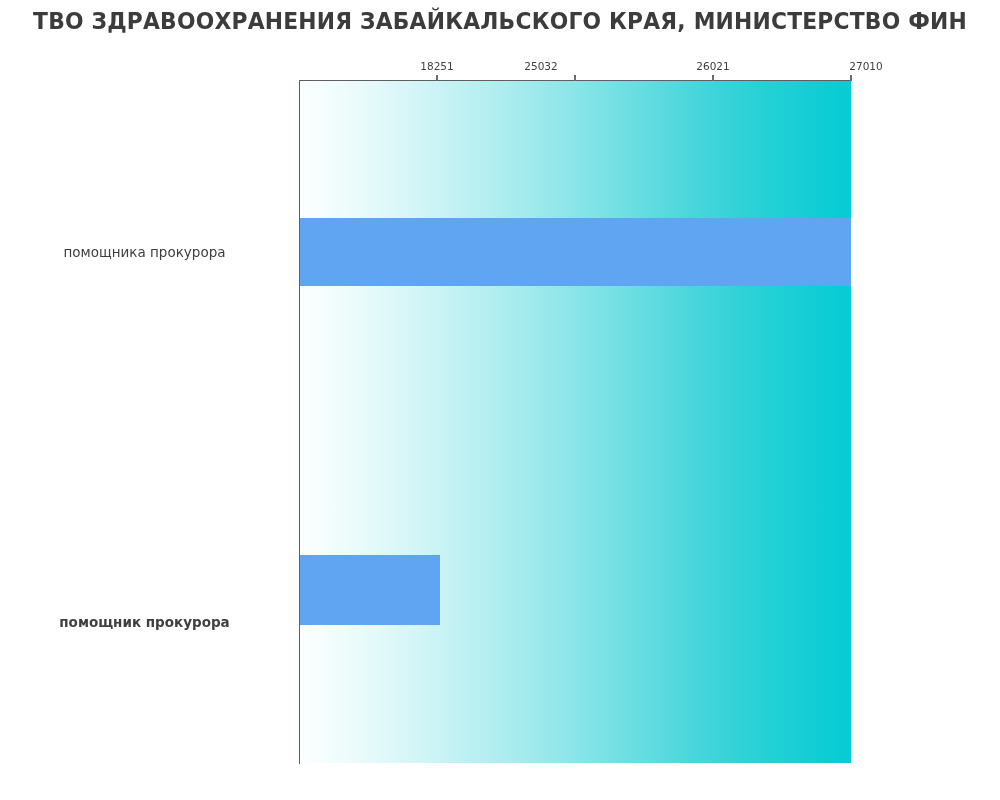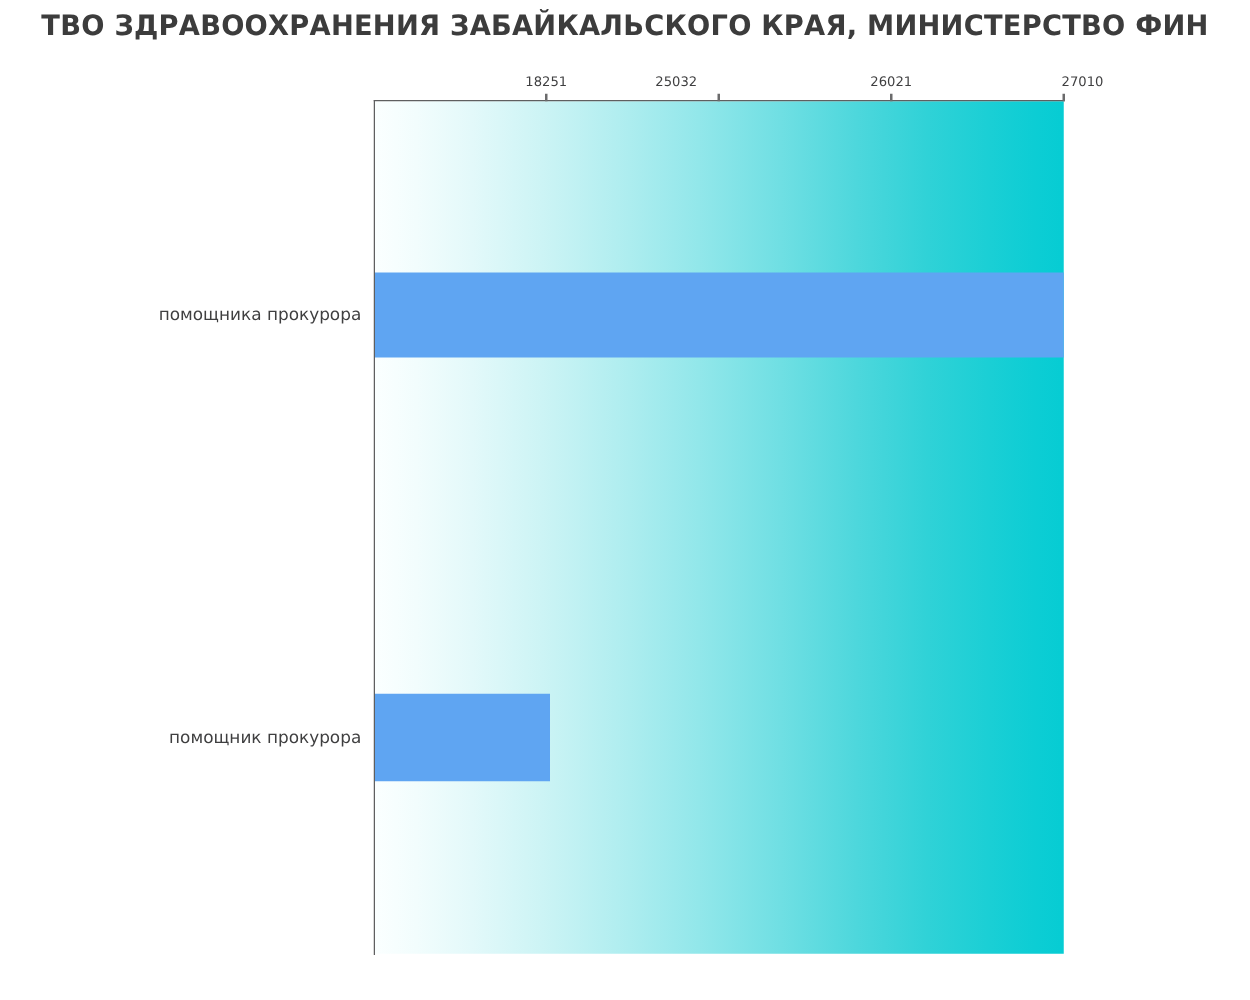--- a/index.html
+++ b/index.html
@@ -115,21 +115,21 @@
 
   
   .bar {
     position: absolute;
     background: #5fa5f2;
   }
   .ylabel-wrap {
     position: absolute;
     left: 0;
     width: 289px;
-    text-align: right;
+    text-align: center;
     white-space: nowrap;
     font-size: 13.5px;
     color: #3f3f40;
     transform: translateY(-50%);
     font-family: "DejaVu Sans", "Liberation Sans", sans-serif;
   }
 </style>
 </head>
 <body>
 
@@ -152,16 +152,16 @@
       <div class="tick-label" style="left: 713px; text-align: center;">26021</div>
       <div class="tick-mark" style="left: 850.4px;"></div>
       <div class="tick-label" style="left: 851px; margin-left: 15px;">27010</div>
     </div>
   <div id="bars-layer">
       <div class="bar" title="помощника прокурора: 27010" style="left: 300px; top: 218px; width: 551px; height: 68px; background: rgb(95, 165, 242);"></div>
       <div class="bar" title="помощник прокурора: 24065" style="left: 300px; top: 555px; width: 140px; height: 70px; background: rgb(95, 165, 242);"></div>
     </div>
   <div id="ylabels-layer">
       <div class="ylabel-wrap" style="top: 252px;">помощника прокурора</div>
-      <div class="ylabel-wrap" style="top: 590px;">помощник прокурора</div>
+      <div class="ylabel-wrap" style="top: 622px; font-weight: bold;">помощник прокурора</div>
     </div>
 
 </div>
 
 </body></html>

